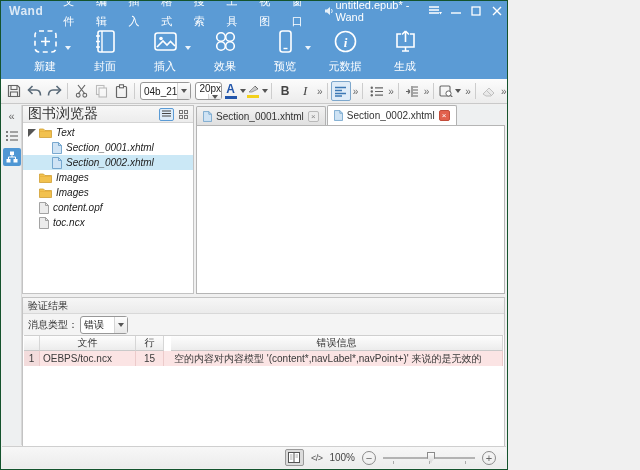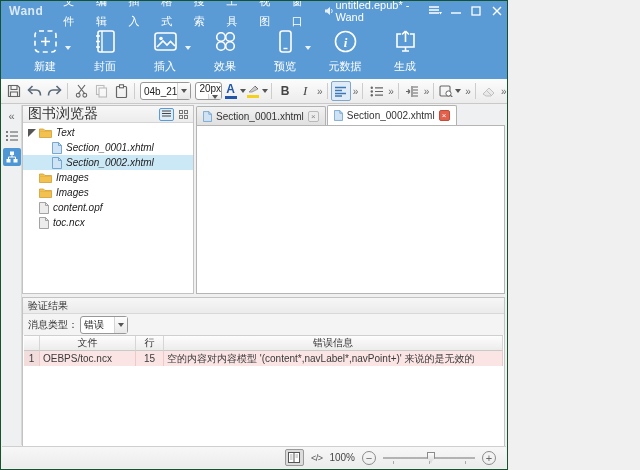--- a/index.html
+++ b/index.html
@@ -80,21 +80,21 @@
              font-size:10px; color:#333; padding:1px 5px; }
   .v-filter { height:21px; display:flex; align-items:center; font-size:10px; color:#333; padding:0 5px; background:#f4f4f4; }
   .v-filter .combo { width:48px; }
   .v-table { flex:1; border-top:1px solid #cfcfcf; margin:0 1px 1px 1px; background:#fff; overflow:hidden; }
   .v-hrow { display:flex; height:15px; font-size:10px; color:#333; }
   .v-hcell { background:linear-gradient(#fdfdfd,#ececec); border-right:1px solid #d6d6d6; border-bottom:1px solid #c9c9c9;
              display:flex; align-items:center; justify-content:center; }
   .c-num { width:16px; flex:none; }
   .c-file { width:96px; flex:none; }
   .c-line { width:28px; flex:none; }
-  .c-msg { flex:1; }
+  .c-msg { flex:1;margin-left:7px; }
   .v-row { display:flex; height:15px; font-size:10px; color:#3a3a3a; background:#fbe4e4; }
   .v-cell { display:flex; align-items:center; padding:0 3px; border-right:1px solid #eccaca; overflow:hidden; white-space:nowrap; }
   .v-cell.c-num { justify-content:center; background:#f3dcdc; padding:0; }
   .v-cell.c-line { justify-content:center; }
 
   
   .statusbar { position:absolute; left:1px; right:1px; bottom:1px; height:22px; background:linear-gradient(#f7f7f7,#ececec);
                border-top:1px solid #cfcfcf; display:flex; align-items:center; justify-content:flex-end; padding:0 10px;
                font-size:10px; color:#444; gap:7px; }
   .st-btn { width:19px; height:17px; display:flex; align-items:center; justify-content:center; }

